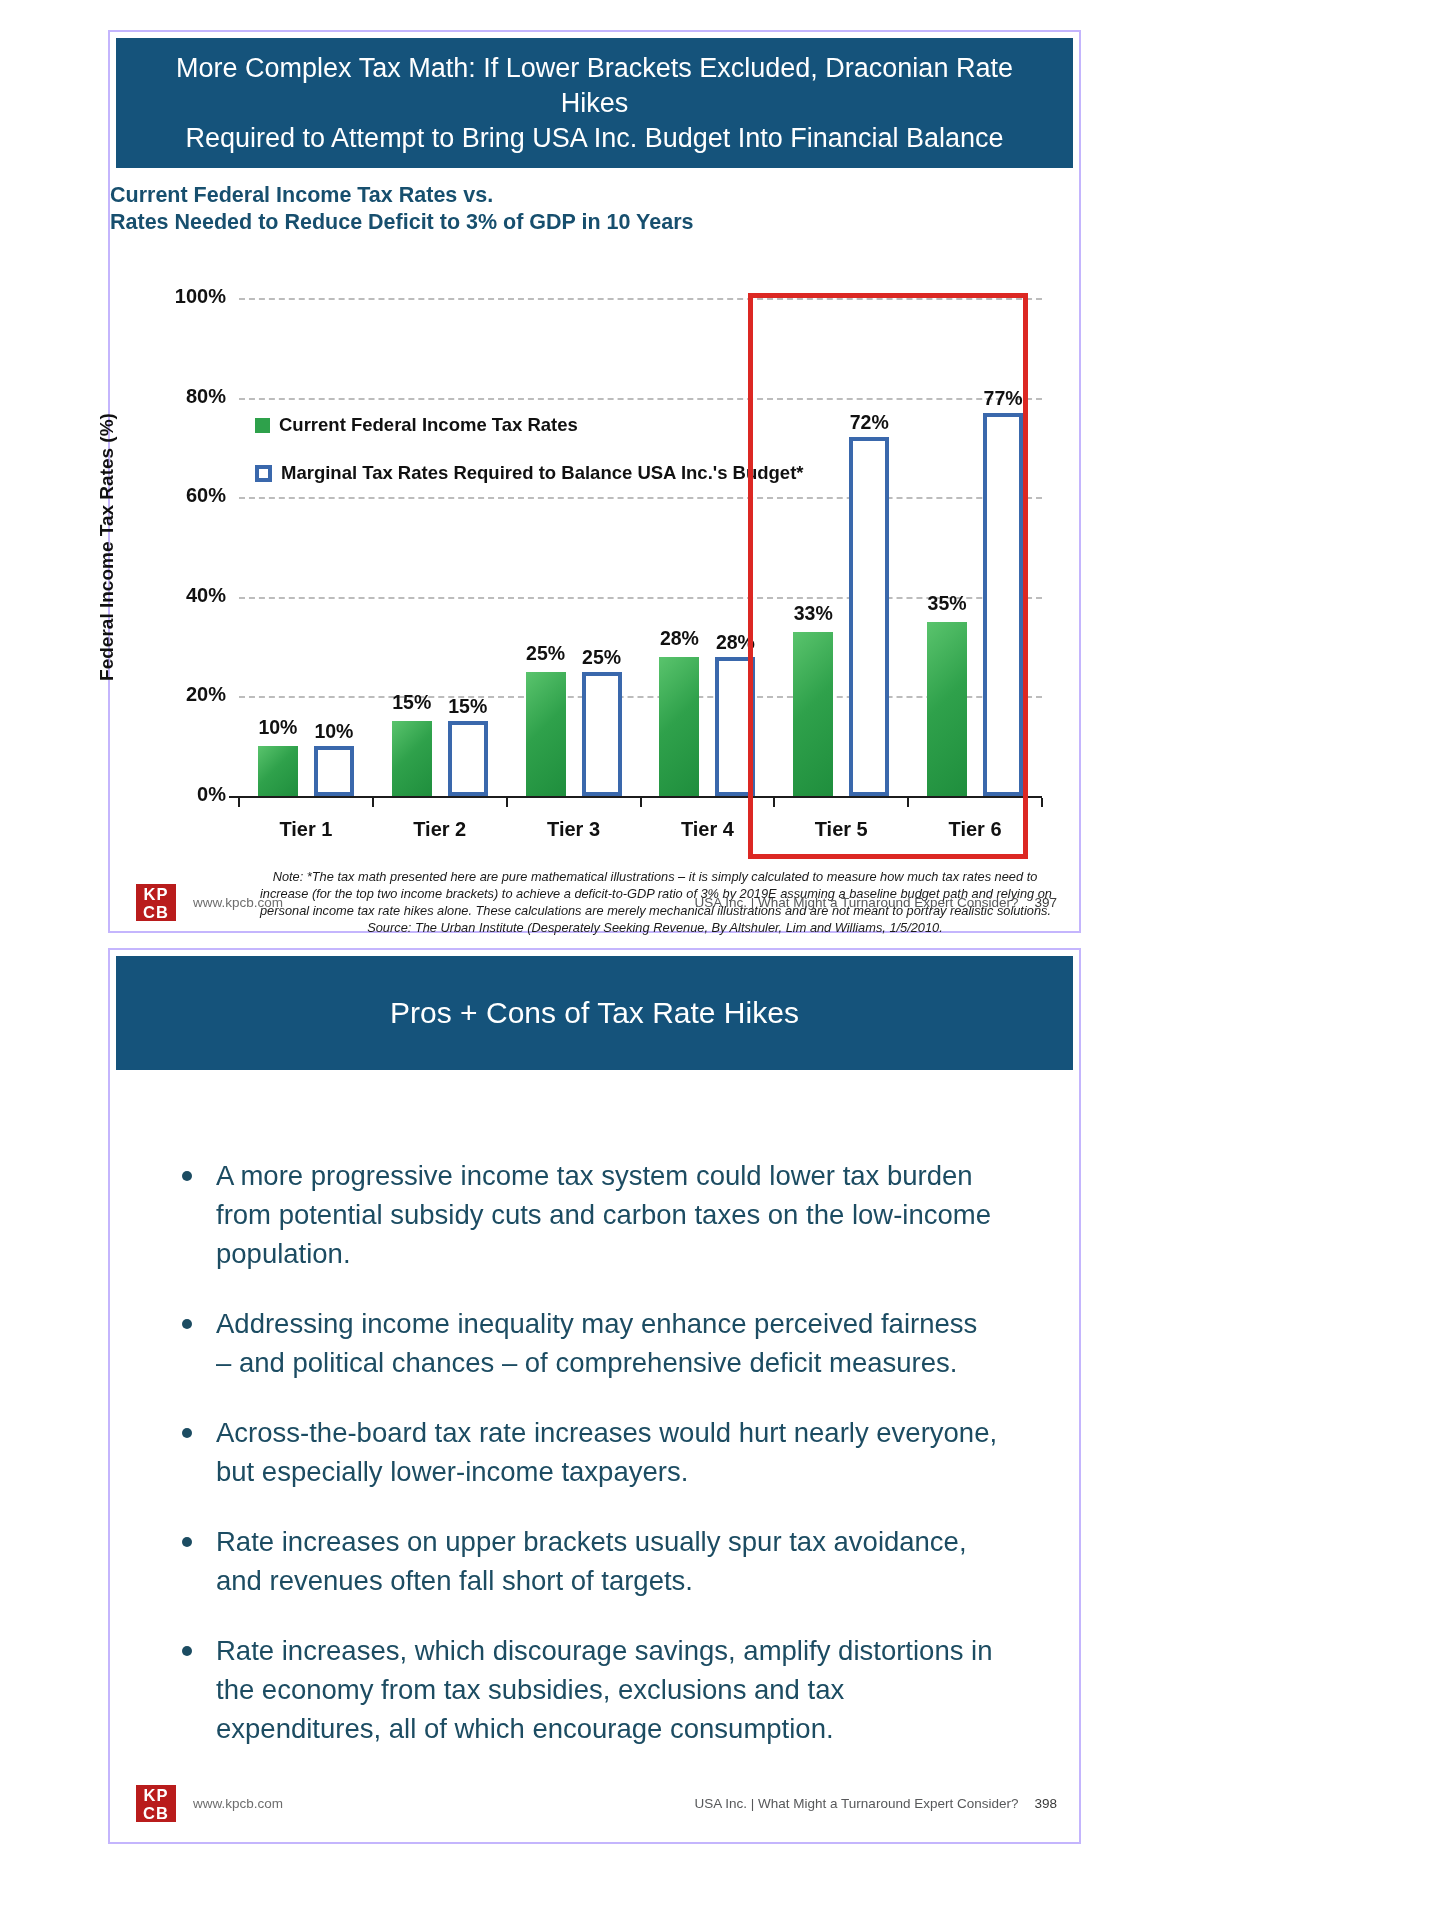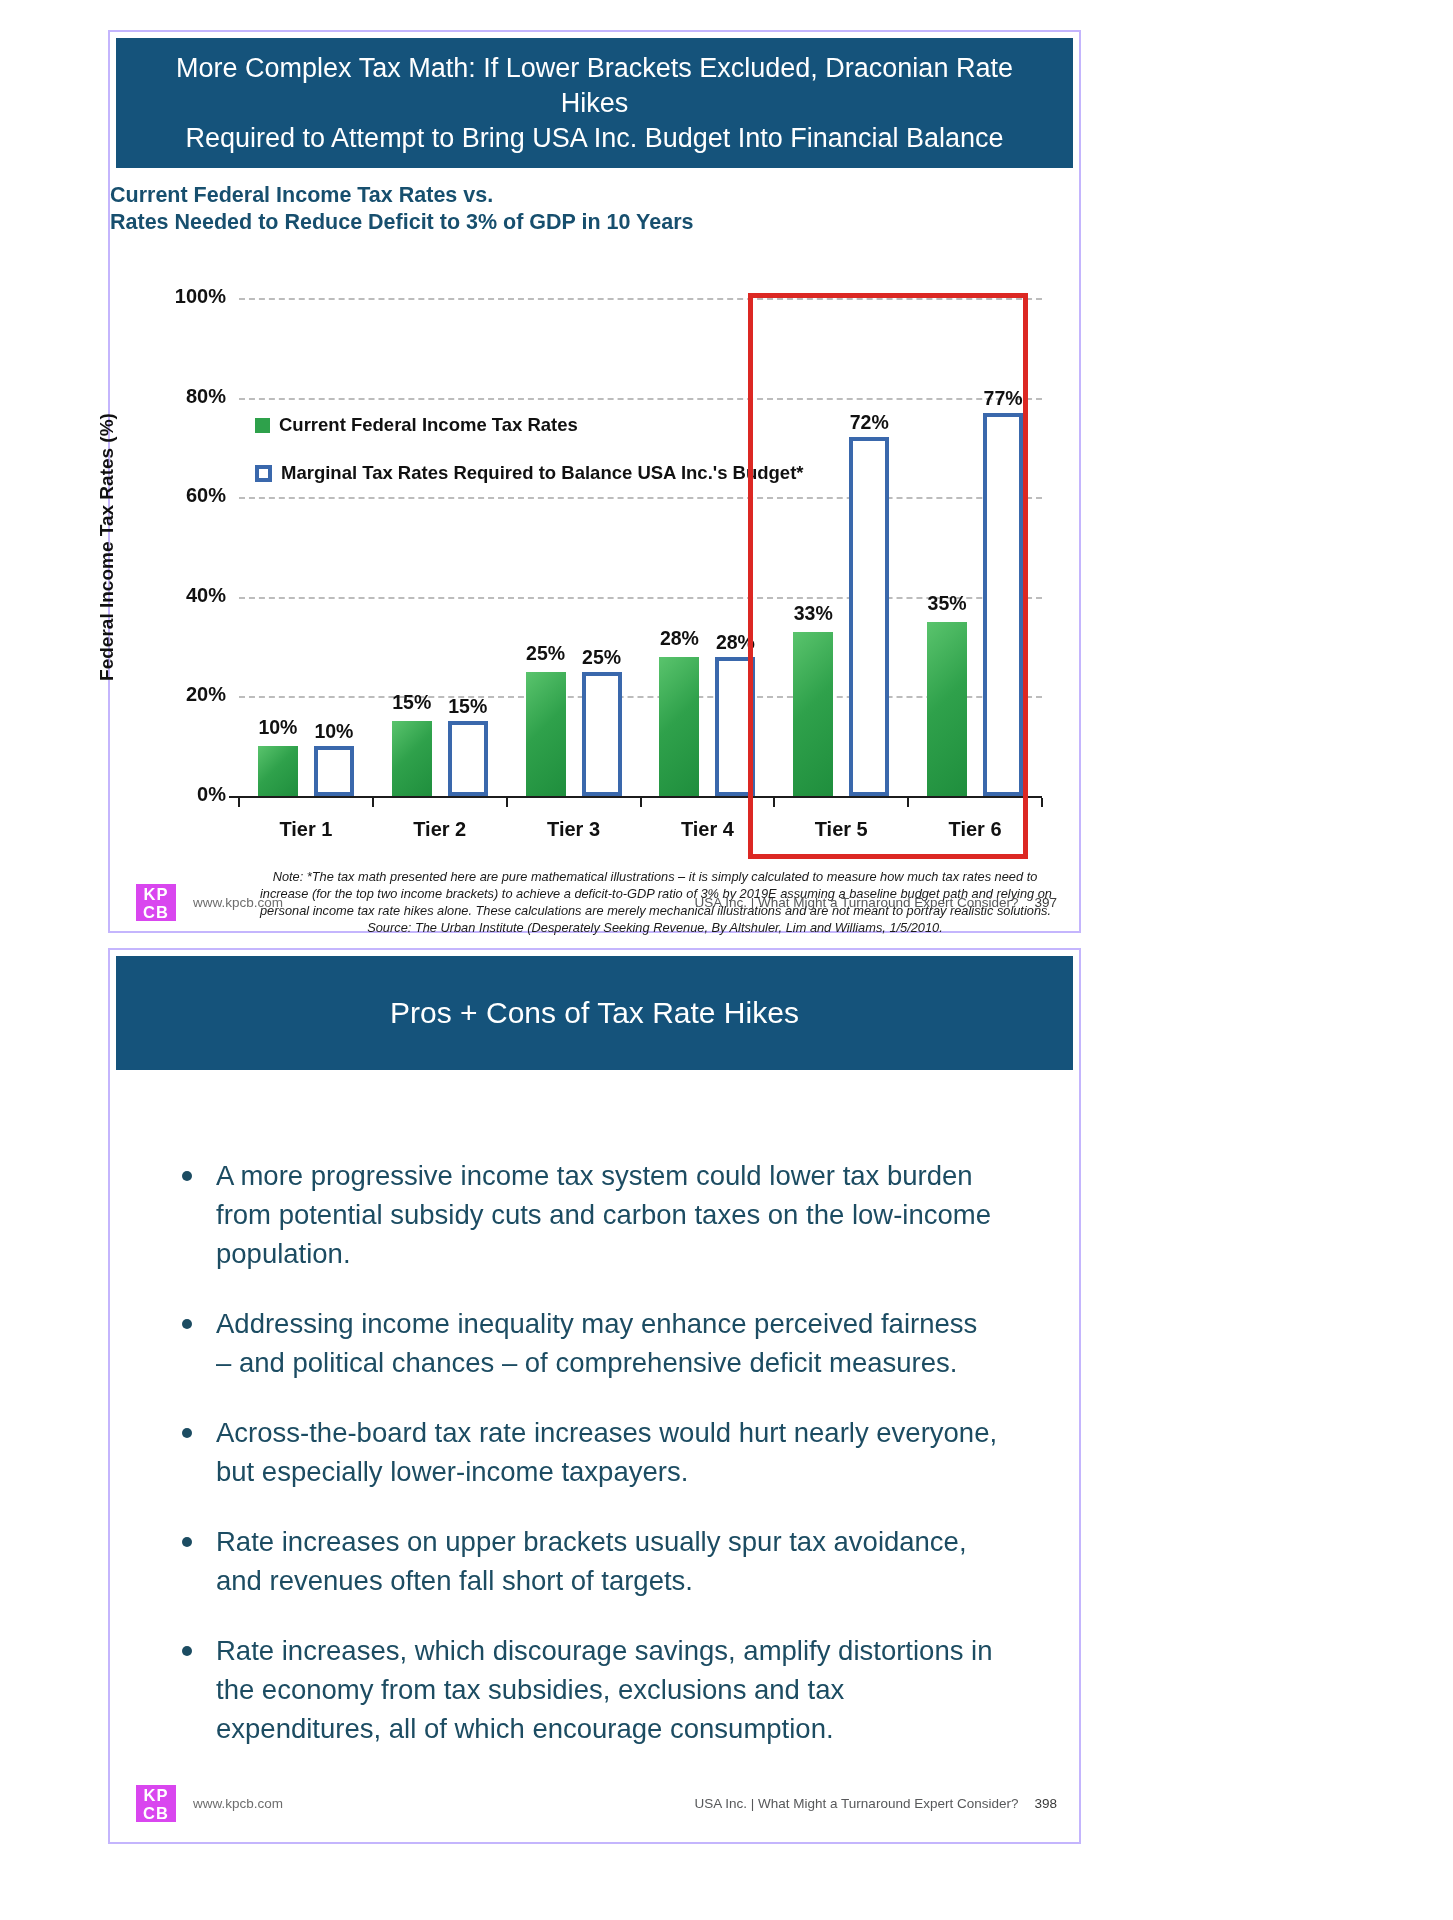--- a/index.html
+++ b/index.html
@@ -65,21 +65,21 @@
   }
 
   .note{margin:72px 0 0 150px;width:790px;text-align:center;font-style:italic;
         font-size:12.8px;line-height:17px;color:#1a1a1a;}
   .note div{white-space:nowrap;}
 
   .footer{position:absolute;left:0;right:0;display:flex;align-items:center;padding:0 22px 0 26px;}
   #slide1 .footer{bottom:10px;}
   #slide2 .footer{bottom:20px;}
   .logo{
-    width:40px;height:37px;background:#d946ef;color:#fff;font-weight:bold;
+    width:40px;height:37px;background:#b91c1c;color:#fff;font-weight:bold;
     font-size:16.5px;line-height:18px;display:flex;flex-direction:column;
     align-items:center;justify-content:center;letter-spacing:1px;flex:0 0 auto;
   }
   .url{margin-left:17px;font-size:13.5px;color:#6e6e6e;}
   .footer-right{margin-left:auto;font-size:13.5px;color:#57585a;display:flex;align-items:baseline;gap:16px;}
   .page-num{color:#3a3a3a;}
 
   .bullets{margin:86px 80px 0 62px;padding:0;list-style:none;
            color:var(--bullet_text,#1C4C62);font-size:27.5px;line-height:39px;}
   .bullets li{position:relative;padding-left:44px;margin-bottom:31px;}

